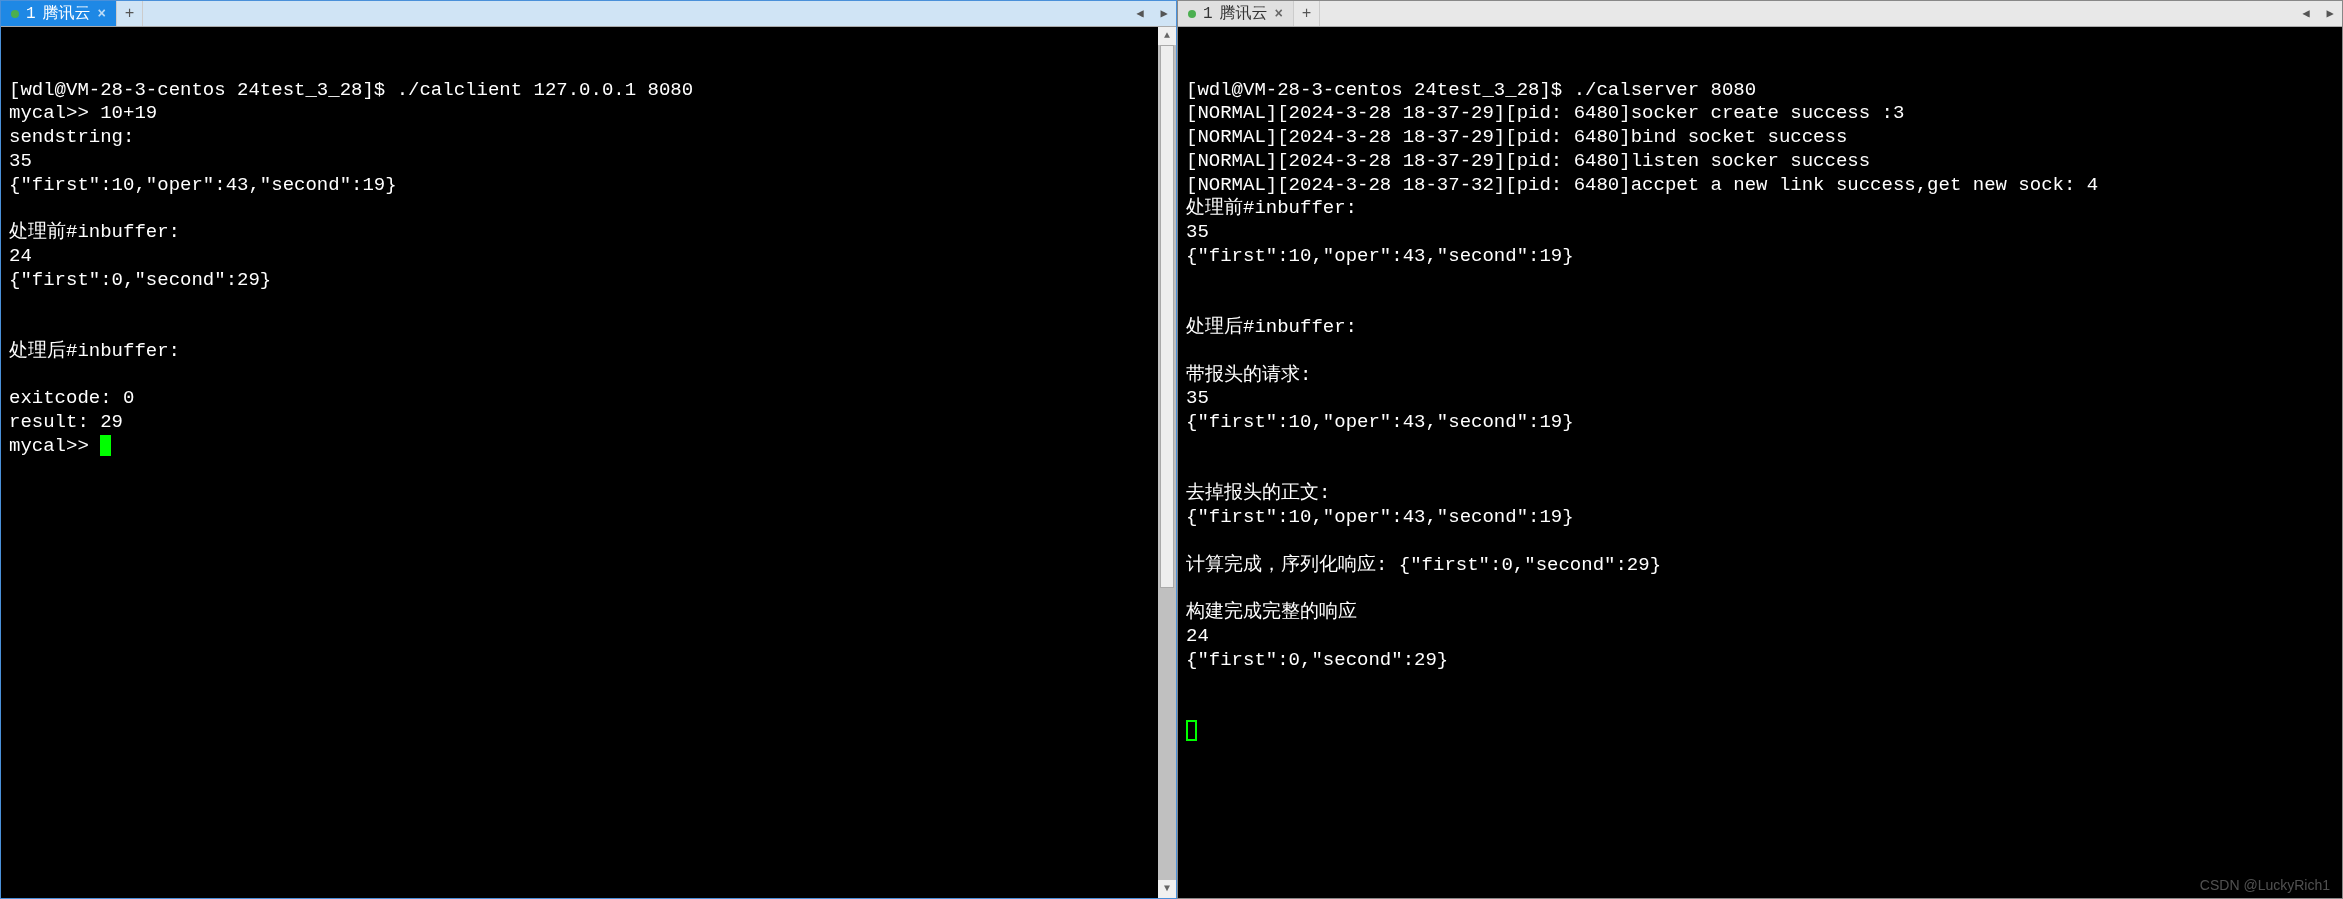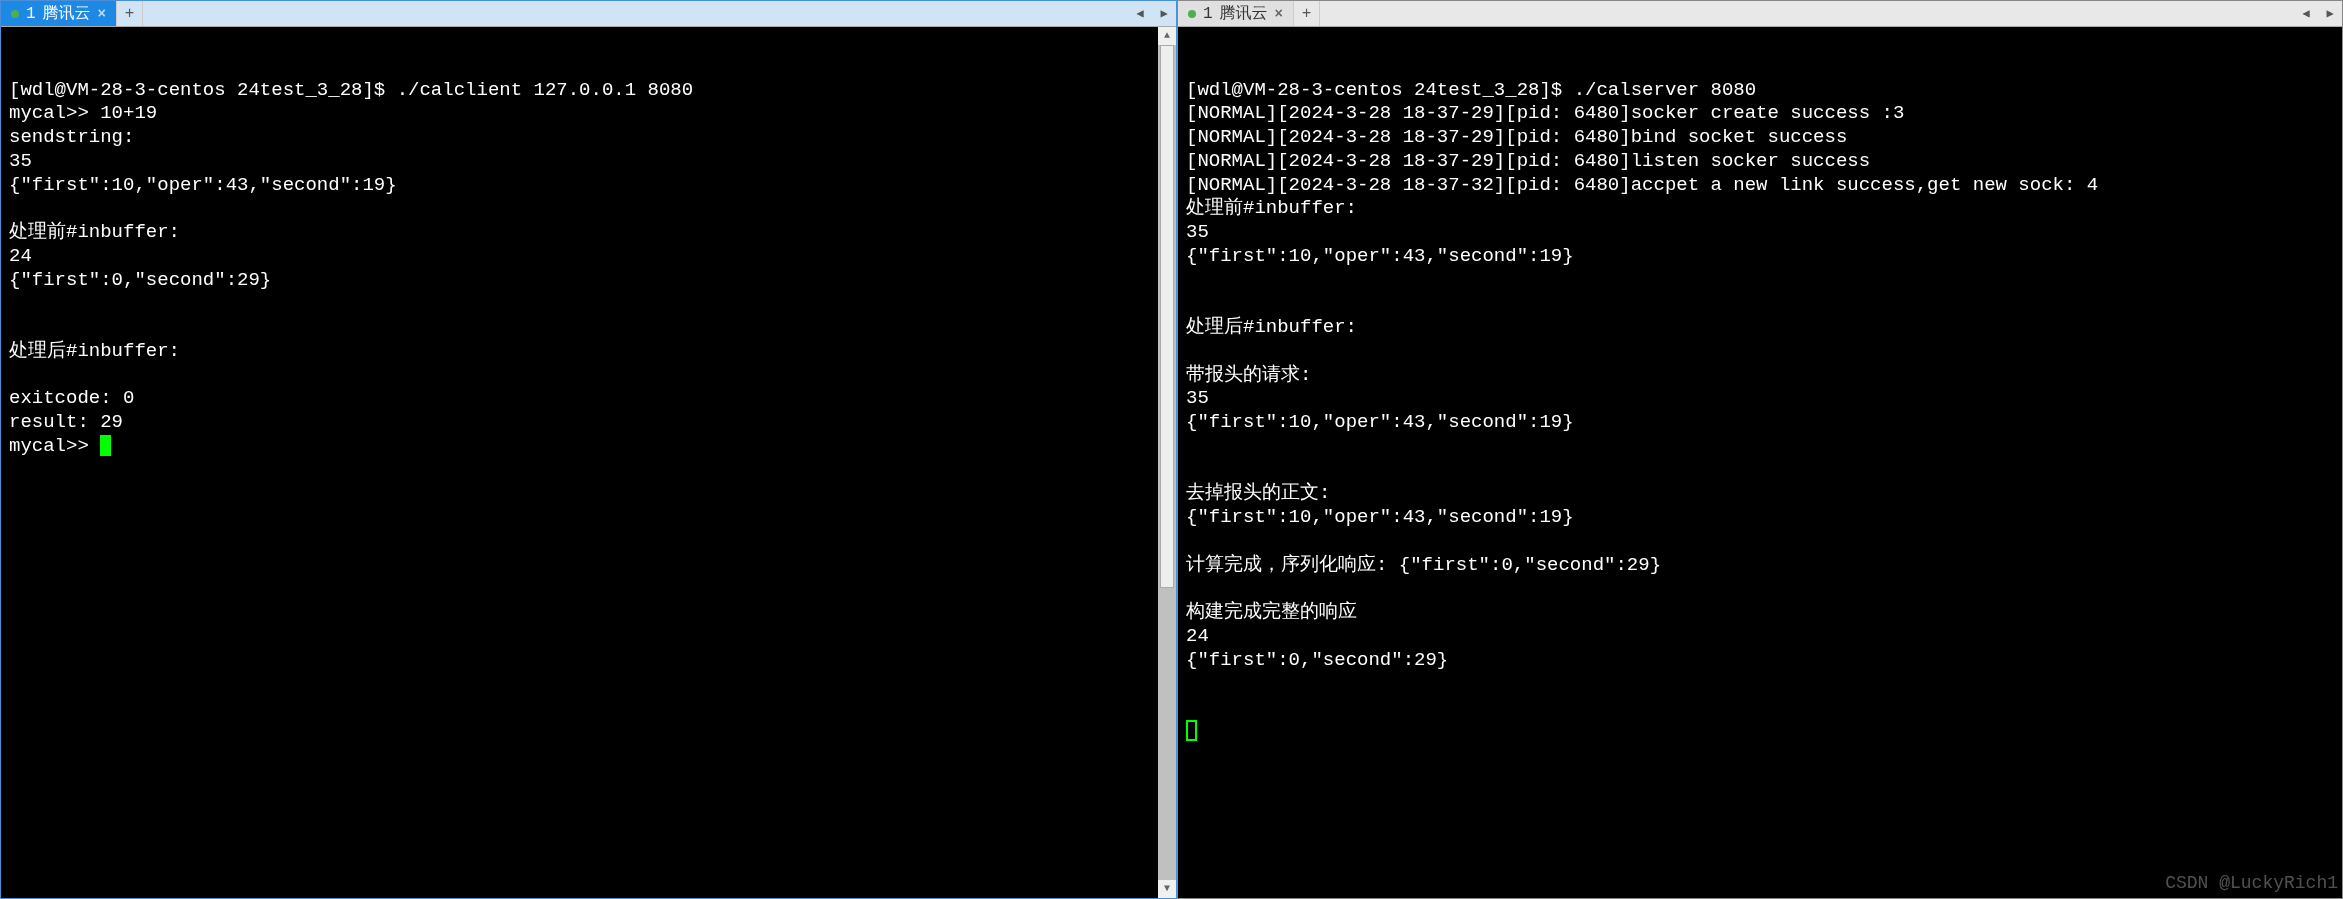--- a/index.html
+++ b/index.html
@@ -98,24 +98,24 @@
   vertical-align: middle;
 }
 .cursor-outline {
   display: inline-block;
   width: 11px; height: 21px;
   border: 2px solid #00ff00;
   vertical-align: middle;
 }
 .watermark {
   position: absolute;
-  right: 4px; bottom: 4px;
+  right: 12px; bottom: 4px;
   color: rgba(200,200,200,0.4);
-  font-size: 18px;
-  font-family: Liberation Mono, monospace;
+  font-size: 14px;
+  font-family: Liberation Sans, sans-serif;
 }
 </style>
 </head>
 <body>
 
 <div class="pane pane-left">
   <div class="tabbar">
     <div class="tab active-blue">
       <span class="dot dot-green"></span>
       <span>1</span>

